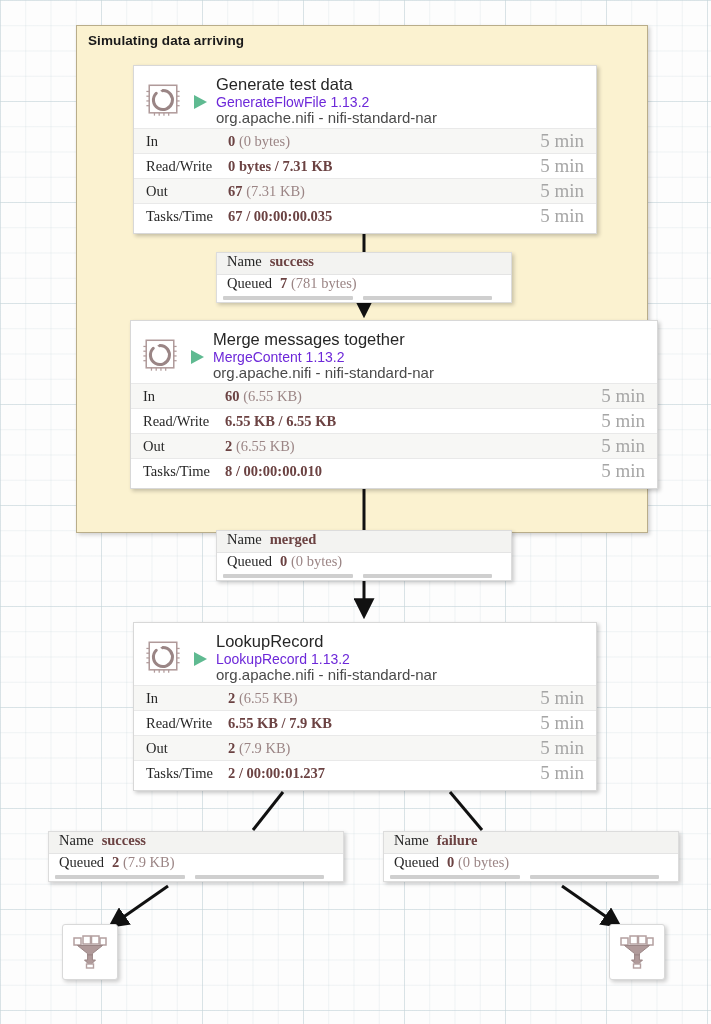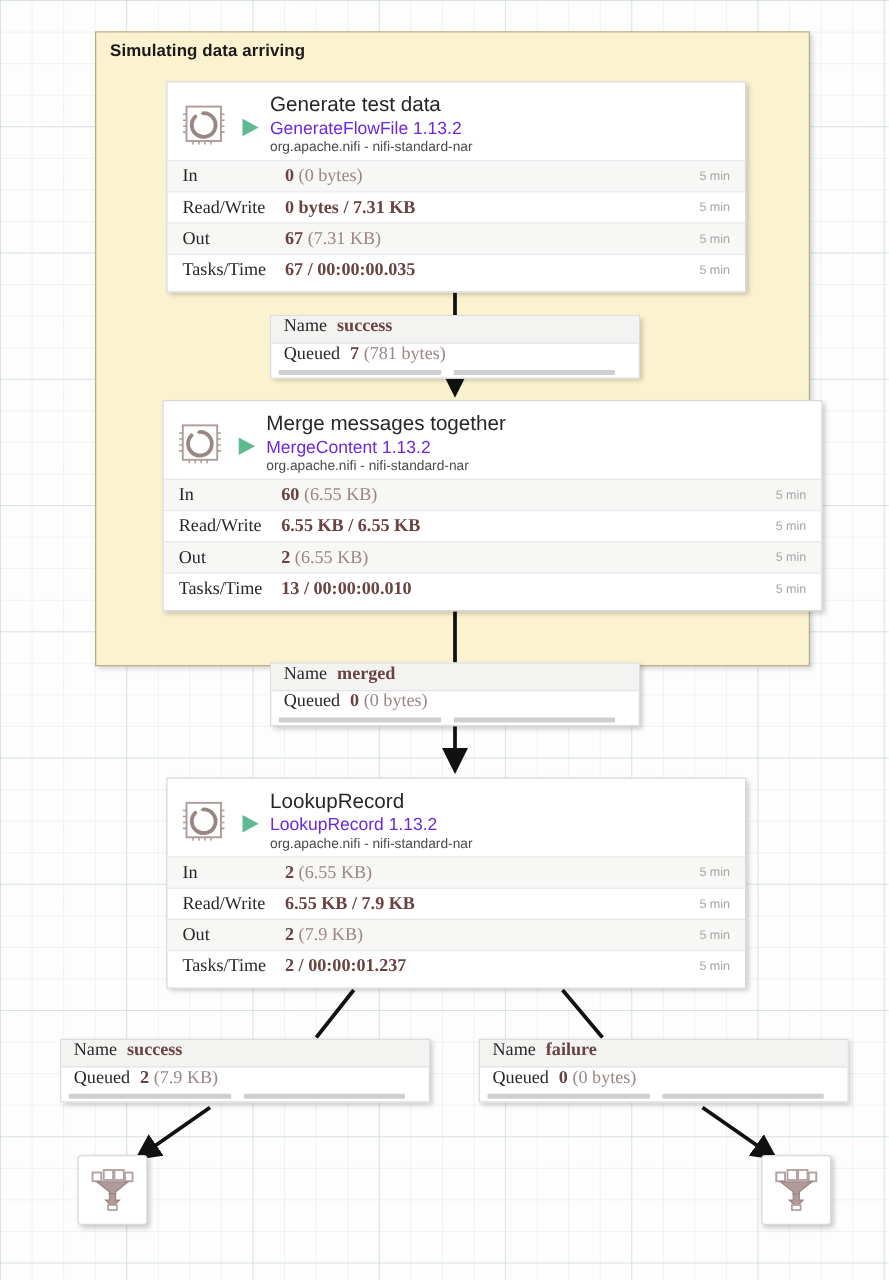--- a/index.html
+++ b/index.html
@@ -79,21 +79,21 @@
     font-family: "Liberation Sans", sans-serif;
   }
   .proc-type {
     font-size: 14px;
     color: #6d28d9;
     line-height: 17px;
     white-space: nowrap;
     font-family: "Liberation Sans", sans-serif;
   }
   .proc-bundle {
-    font-size: 11px;
+    font-size: 15px;
     color: #4a4a4a;
     line-height: 14px;
     white-space: nowrap;
     font-family: "Liberation Sans", sans-serif;
   }
 
   .stat-row {
     display: flex;
     align-items: center;
     height: 25px;
@@ -114,23 +114,23 @@
     flex: 1 1 auto;
     font-size: 14.5px;
     color: #6f4b4b;
     white-space: nowrap;
   }
   .stat-value .b { font-weight: bold; color: #6b4242; }
   .stat-value .m { color: #9b8585; }
   .stat-time {
     flex: 0 0 auto;
     padding-right: 12px;
-    font-size: 10px;
+    font-size: 19px;
     color: #a6a6a6;
-    font-family: Liberation Sans, sans-serif;
+    font-family: Liberation Serif, serif;
   }
 
   
   .connection {
     position: absolute;
     background: #ffffff;
     border: 1px solid #dcdcdc;
     box-shadow: 2px 2px 4px rgba(0,0,0,0.2);
     box-sizing: border-box;
     overflow: hidden;
@@ -359,21 +359,21 @@
       <div class="stat-label">Out</div>
       <div class="stat-value">
         <span class="b">2</span>
         <span class="m">(6.55 KB)</span>
       </div>
       <div class="stat-time">5 min</div>
     </div>
     <div class="stat-row">
       <div class="stat-label">Tasks/Time</div>
       <div class="stat-value">
-        <span class="b">13 / 00:00:00.010</span>
+        <span class="b">8 / 00:00:00.010</span>
       </div>
       <div class="stat-time">5 min</div>
     </div>
   </div>
 
   <div class="connection" style="left:216px; top:530px; width:296px; height:51px;">
     <div class="conn-row name-row">
       <span class="conn-key">Name</span>
       <span class="conn-val">
         <span class="b">merged</span>

